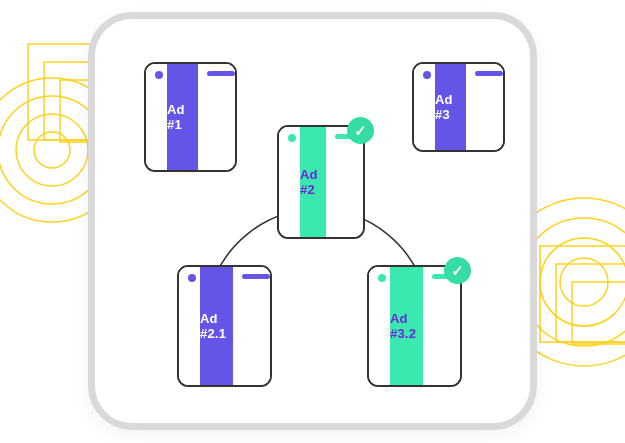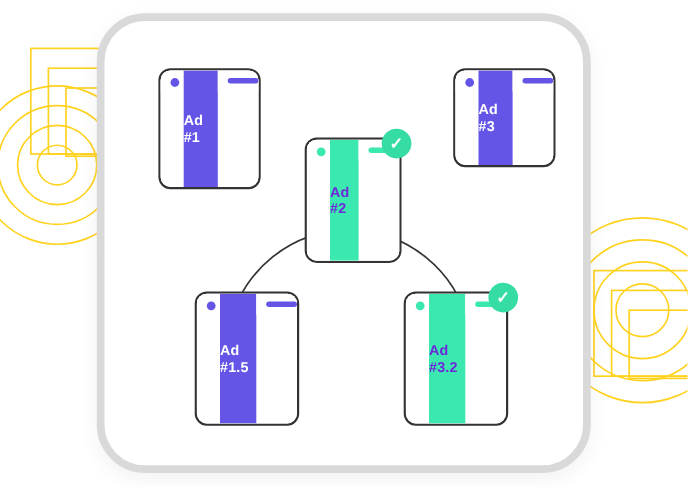--- a/index.html
+++ b/index.html
@@ -143,21 +143,21 @@
       <div class="badge">
         <span>✓</span>
       </div>
     </div>
 
     <div class="ad-card purple pos-ad21">
       <div class="ad-inner">
         <div class="ad-head">
           <span class="ad-dot"></span>
         </div>
-        <div class="ad-body">Ad #1.5</div>
+        <div class="ad-body">Ad #2.1</div>
         <div class="ad-foot">
           <span class="ad-bar"></span>
         </div>
       </div>
     </div>
 
     <div class="ad-card green pos-ad22">
       <div class="ad-inner">
         <div class="ad-head">
           <span class="ad-dot"></span>

